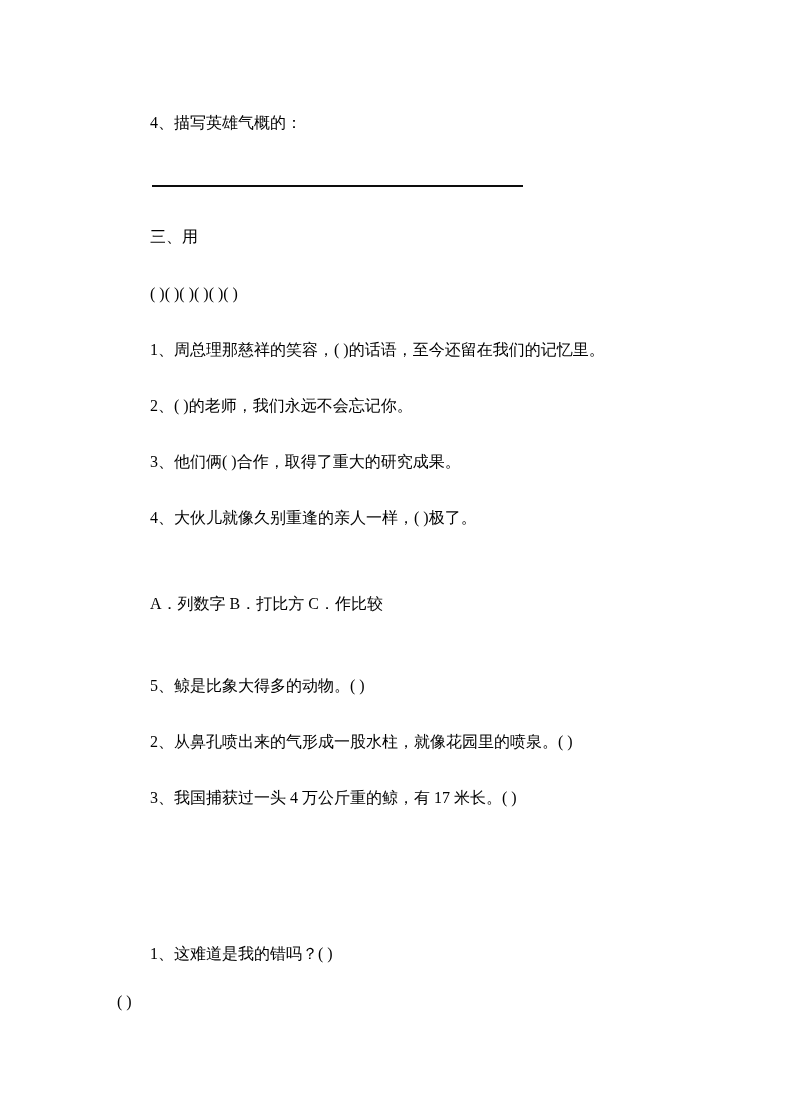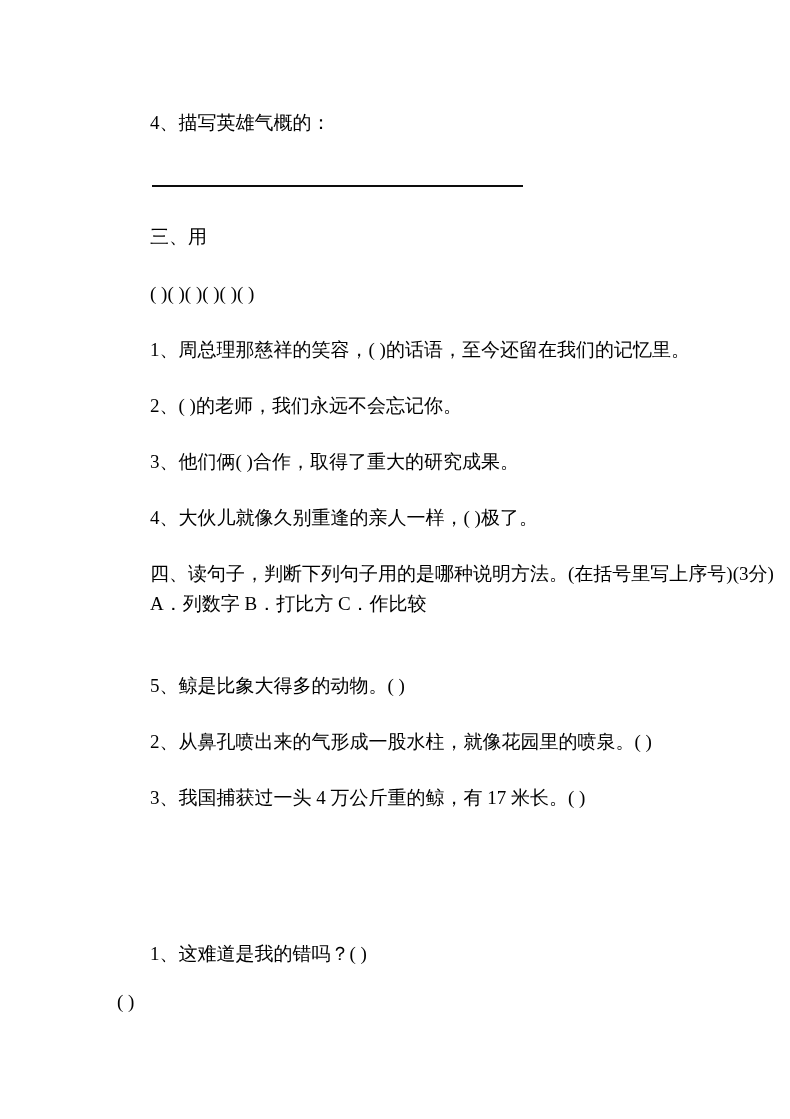--- a/index.html
+++ b/index.html
@@ -6,21 +6,21 @@
     margin: 0;
     padding: 0;
     background: #ffffff;
   }
   .page {
     position: relative;
     width: 790px;
     height: 1119px;
     background: #ffffff;
     font-family: "Liberation Serif", "DejaVu Serif", serif;
-    font-size: 19px;
+    font-size: 16px;
     color: #000000;
     overflow: hidden;
   }
   .line {
     position: absolute;
     left: 150px;
     margin: 0;
     line-height: 16px;
     white-space: nowrap;
   }
@@ -50,21 +50,20 @@
   <p class="line" style="top:286px;">( )( )( )( )( )( )</p>
 
   <p class="line" style="top:342px;text-align:right;">1、周总理那慈祥的笑容，( )的话语，至今还留在我们的记忆里。</p>
 
   <p class="line" style="top:398px;text-align:right;">2、( )的老师，我们永远不会忘记你。</p>
 
   <p class="line" style="top:454px;">3、他们俩( )合作，取得了重大的研究成果。</p>
 
   <p class="line" style="top:510px;">4、大伙儿就像久别重逢的亲人一样，( )极了。</p>
 
-  <p class="line" style="top:566px;">四、读句子，判断下列句子用的是哪种说明方法。(在括号里写上序号)(3分)</p>
 
   <p class="line" style="top:596px;">A．列数字 B．打比方 C．作比较</p>
 
   <p class="line" style="top:678px;">5、鲸是比象大得多的动物。( )</p>
 
   <p class="line" style="top:734px;">2、从鼻孔喷出来的气形成一股水柱，就像花园里的喷泉。( )</p>
 
   <p class="line" style="top:790px;">3、我国捕获过一头 4 万公斤重的鲸，有 17 米长。( )</p>
 
 

